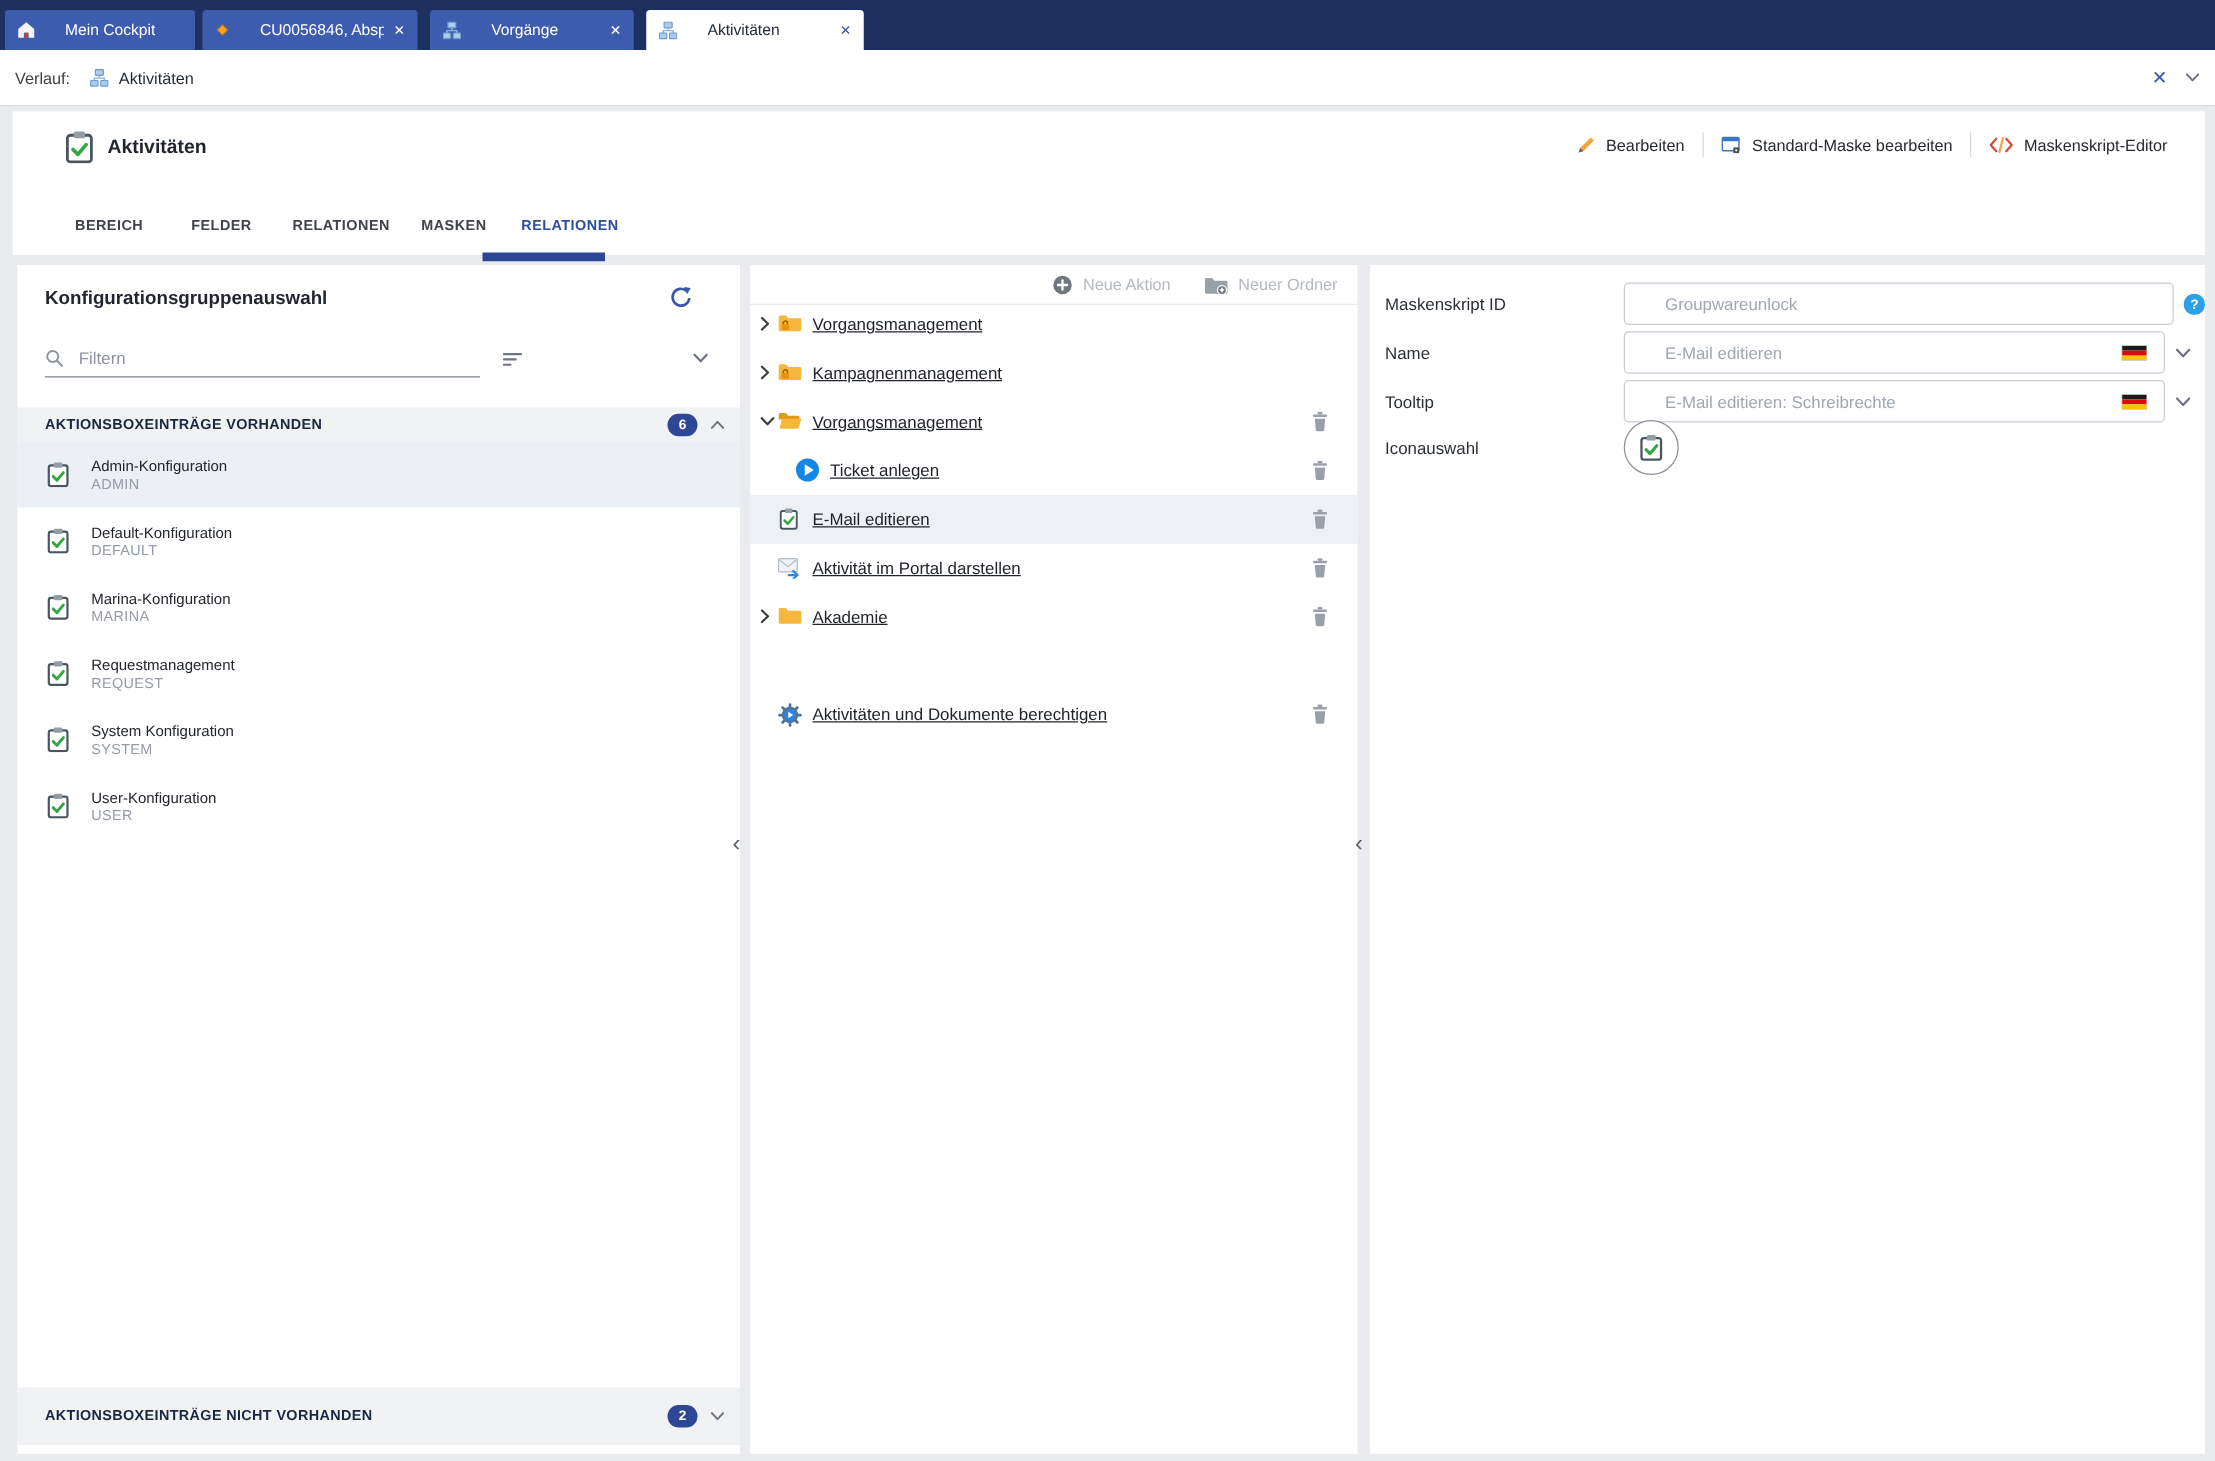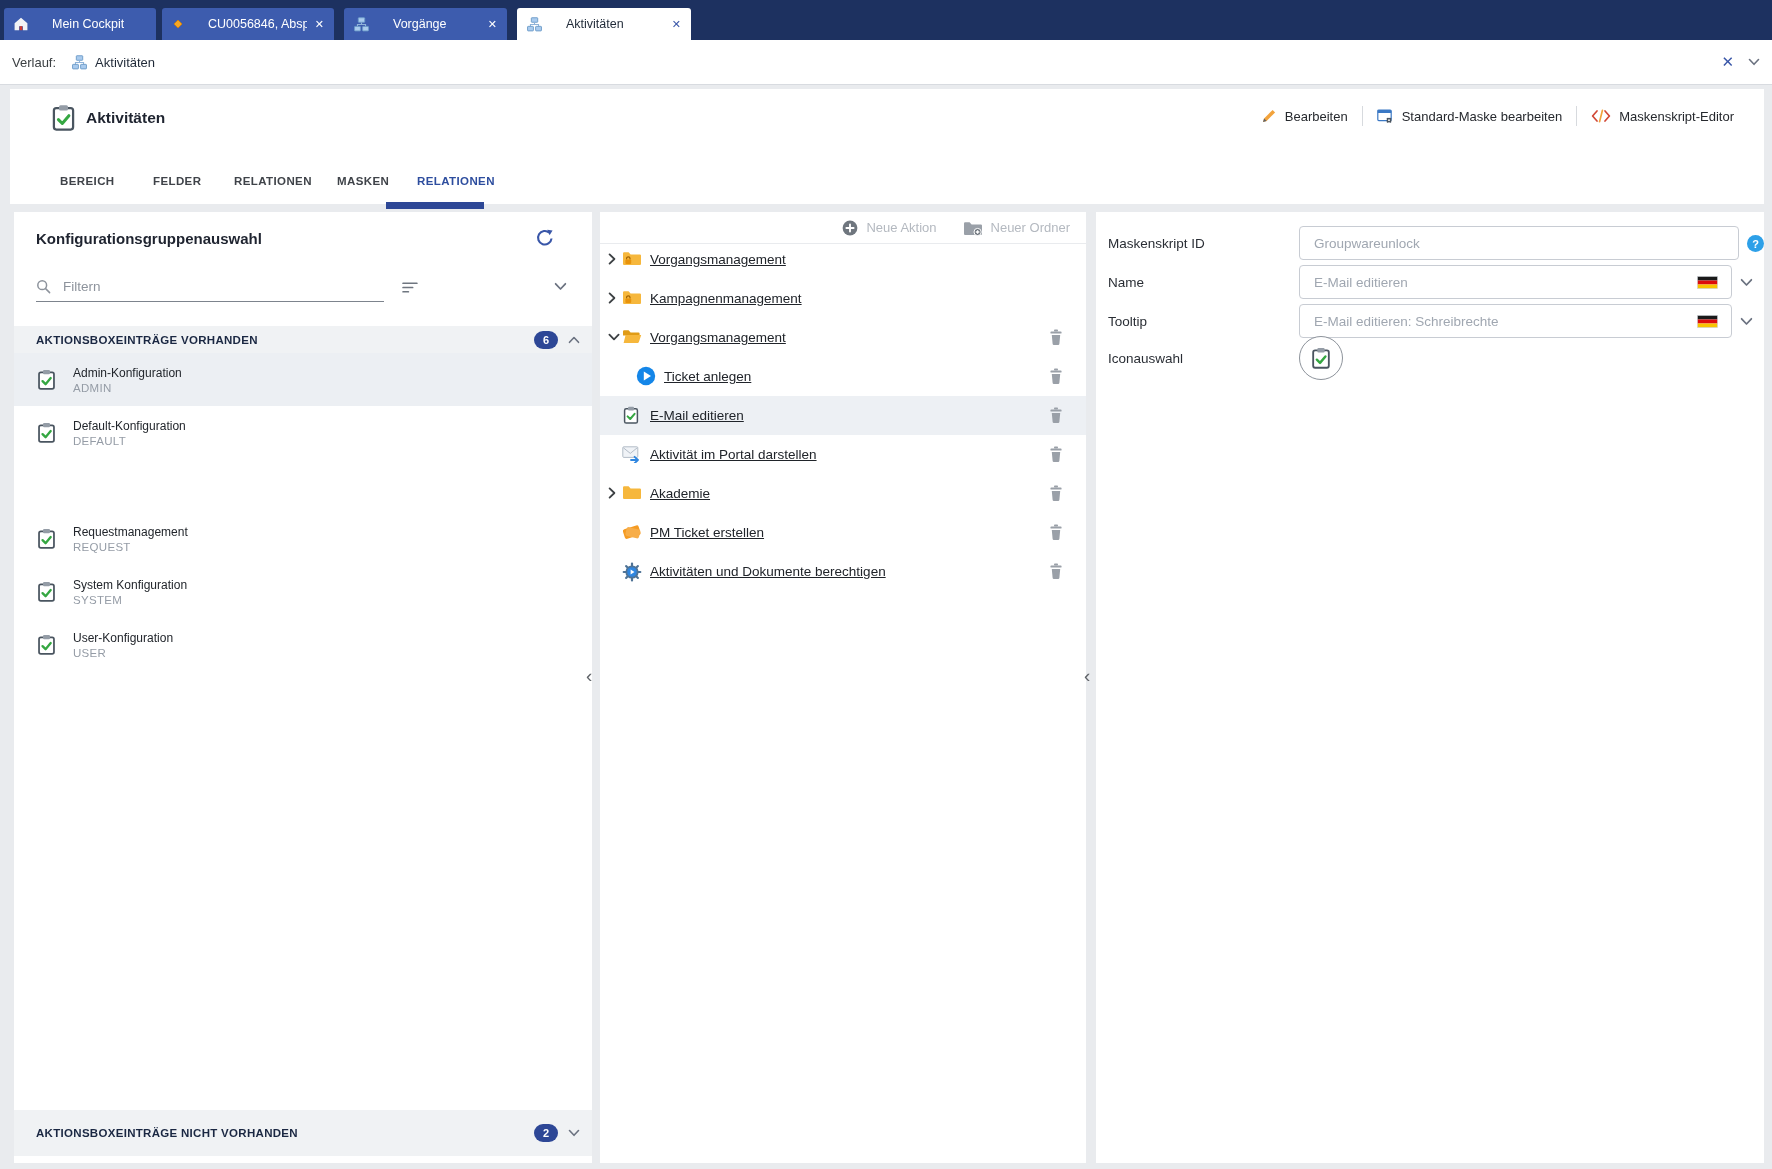--- a/index.html
+++ b/index.html
@@ -68,21 +68,21 @@
   .trow.sel{background:#edf0f4;}
   .tchev{position:absolute;left:8px;top:13px;cursor:pointer;}
   .ticon{position:absolute;left:22px;top:10px;}
   .ticon.shift{left:36px;top:9px;}
   .tlabel{position:absolute;left:50px;top:12px;font-size:13.5px;color:#20242a;white-space:nowrap;text-decoration:underline;}
   .tlabel.shift{left:64px;}
   .trash{position:absolute;right:22px;top:11px;cursor:pointer;}
 
   
   .frow-label{position:absolute;left:12px;font-size:13.5px;color:#2a2e35;}
-  .finput{position:absolute;left:203px;height:34px;border:1px solid #c8ccd3;border-radius:4px;background:#fff;font-size:13.5px;color:#a0a7b1;padding:0 14px;outline:none;}
+  .finput{position:absolute;left:203px;height:34px;border:1px solid #c8ccd3;border-radius:4px;background:#fff;font-size:13.5px;color:#a0a7b1;padding:0 32px;outline:none;}
   .fflag{position:absolute;left:601px;}
   .fchev{position:absolute;left:644px;cursor:pointer;}
   .fhelp{position:absolute;left:651px;top:23px;width:17px;height:17px;border-radius:50%;background:#2da0e8;color:#fff;font-size:11px;font-weight:bold;display:flex;align-items:center;justify-content:center;cursor:pointer;}
   .iconpick{position:absolute;left:203px;top:124px;width:44px;height:44px;border:1.5px solid #8d939b;border-radius:50%;display:flex;align-items:center;justify-content:center;cursor:pointer;background:#fff;}
 </style>
 </head>
 <body>
 
 <svg width="0" height="0" style="position:absolute">
   <defs>
@@ -339,20 +339,32 @@
           <use href="#i-clip"></use>
         </svg>
       <span class="ctxt">
           <span class="ct1">Default-Konfiguration</span>
           <span class="ct2">DEFAULT</span>
         </span>
       <svg class="ic dots" width="4" height="16">
           <use href="#i-dots"></use>
         </svg>
     </div>
+    <div class="cfgrow" style="top:247px">
+      <svg class="ic cicon" width="21" height="21" viewBox="0 0 18 18">
+          <use href="#i-clip"></use>
+        </svg>
+      <span class="ctxt">
+          <span class="ct1">Marina-Konfiguration</span>
+          <span class="ct2">MARINA</span>
+        </span>
+      <svg class="ic dots" width="4" height="16">
+          <use href="#i-dots"></use>
+        </svg>
+    </div>
     <div class="cfgrow" style="top:300px">
       <svg class="ic cicon" width="21" height="21" viewBox="0 0 18 18">
           <use href="#i-clip"></use>
         </svg>
       <span class="ctxt">
           <span class="ct1">Requestmanagement</span>
           <span class="ct2">REQUEST</span>
         </span>
       <svg class="ic dots" width="4" height="16">
           <use href="#i-dots"></use>
@@ -472,29 +484,20 @@
           <use href="#i-chev-r"></use>
         </svg>
       <svg class="ic ticon" width="20" height="16">
           <use href="#i-folder"></use>
         </svg>
       <span class="tlabel">Akademie</span>
       <svg class="ic trash" width="16" height="17">
           <use href="#i-trash"></use>
         </svg>
     </div>
-    <div class="trow" style="top:301px">
-      <svg class="ic ticon" width="20" height="18">
-          <use href="#i-ticket"></use>
-        </svg>
-      <span class="tlabel">PM Ticket erstellen</span>
-      <svg class="ic trash" width="16" height="17">
-          <use href="#i-trash"></use>
-        </svg>
-    </div>
     <div class="trow" style="top:340px">
       <svg class="ic ticon" width="20" height="20">
           <use href="#i-gearplay"></use>
         </svg>
       <span class="tlabel">Aktivitäten und Dokumente berechtigen</span>
       <svg class="ic trash" width="16" height="17">
           <use href="#i-trash"></use>
         </svg>
     </div>
   </div>

